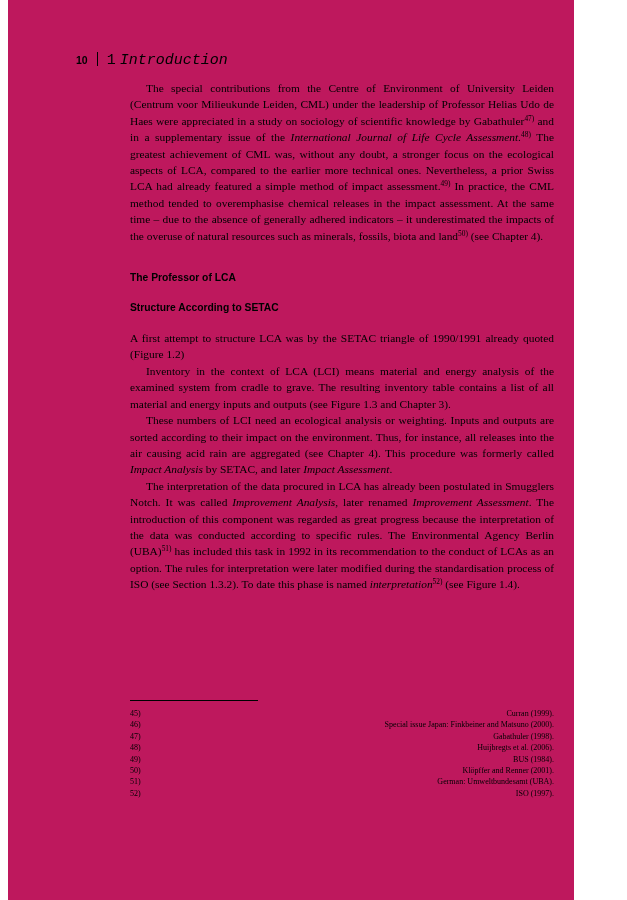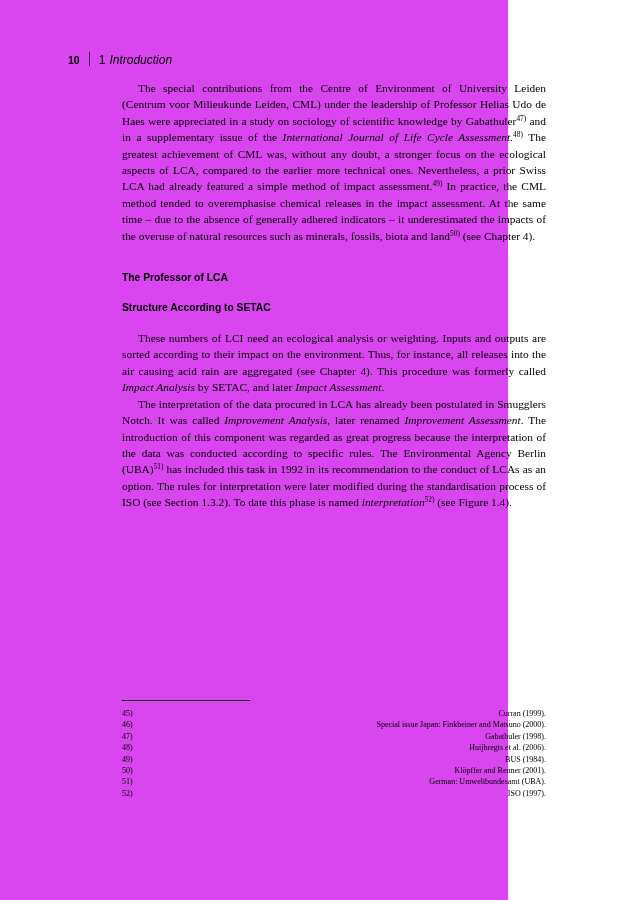--- a/index.html
+++ b/index.html
@@ -10,24 +10,24 @@
   body {
     width: 627px;
     height: 900px;
     font-family: "Liberation Serif", serif;
     color: #000000;
     position: relative;
     overflow: hidden;
   }
   .page {
     position: absolute;
-    left: 0; top: 0;
-    width: 508px;
+    left: 8px; top: 0;
+    width: 566px;
     height: 900px;
-    background: #d946ef;
+    background: #be185d;
   }
   .header {
     position: absolute;
     left: 68px;
     top: 50px;
     display: flex;
     align-items: baseline;
     height: 16px;
   }
   .folio {
@@ -40,22 +40,22 @@
   .header-rule {
     display: inline-block;
     width: 1px;
     height: 14px;
     background: #000;
     margin: 0 9px;
     position: relative;
     top: 2px;
   }
   .header-title {
-    font-family: Liberation Sans, sans-serif;
-    font-size: 12px;
+    font-family: Liberation Mono, monospace;
+    font-size: 15px;
     font-style: italic;
     color: #000;
   }
   .header-title .chnum {
     font-style: normal;
     margin-right: 4px;
   }
   .content {
     position: absolute;
     left: 122px;
@@ -138,21 +138,23 @@
     <div class="sec-gap"></div>
 
     <h2 class="sectitle">The Professor of LCA</h2>
 
     <div class="small-gap"></div>
 
     <h3 class="subtitle">Structure According to SETAC</h3>
 
     <div class="small-gap"></div>
 
+    <p>A first attempt to structure LCA was by the SETAC triangle of 1990/1991 already quoted (Figure 1.2)</p>
 
+    <p class="indent">Inventory in the context of LCA (LCI) means material and energy analysis of the examined system from cradle to grave. The resulting inventory table contains a list of all material and energy inputs and outputs (see Figure 1.3 and Chapter 3).</p>
 
     <p class="indent"><span>These numbers of LCI need an ecological analysis or weighting. Inputs and outputs are sorted according to their impact on the environment. Thus, for instance, all releases into the air causing acid rain are aggregated (see Chapter 4). This procedure was formerly called </span><span class="it">Impact Analysis</span><span> by SETAC, and later </span><span class="it">Impact Assessment</span><span>.</span></p>
 
     <p class="indent"><span>The interpretation of the data procured in LCA has already been postulated in Smugglers Notch. It was called </span><span class="it">Improvement Analysis</span><span>, later renamed </span><span class="it">Improvement Assessment</span><span>. The introduction of this component was regarded as great progress because the interpretation of the data was conducted according to specific rules. The Environmental Agency Berlin (UBA)</span><sup>51)</sup><span> has included this task in 1992 in its recommendation to the conduct of LCAs as an option. The rules for interpretation were later modified during the standardisation process of ISO (see Section 1.3.2). To date this phase is named </span><span class="it">interpretation</span><sup>52)</sup><span> (see Figure 1.4).</span></p>
 
   </div>
 
   <div class="footnotes">
     <div class="fn-rule"></div>
 

